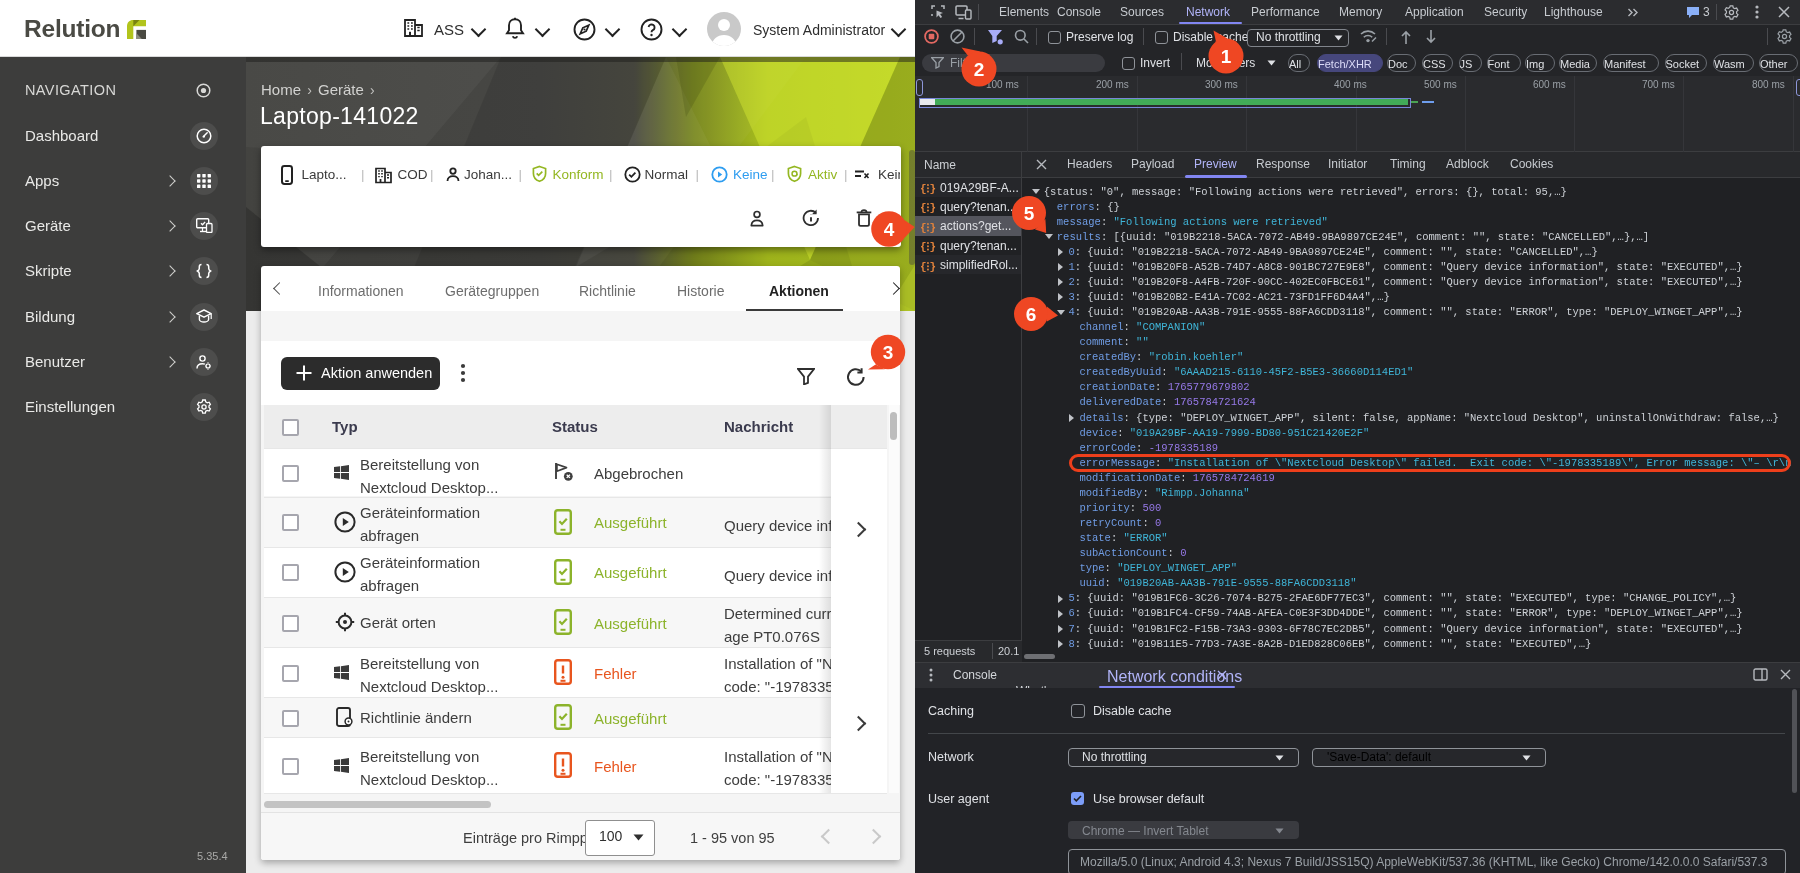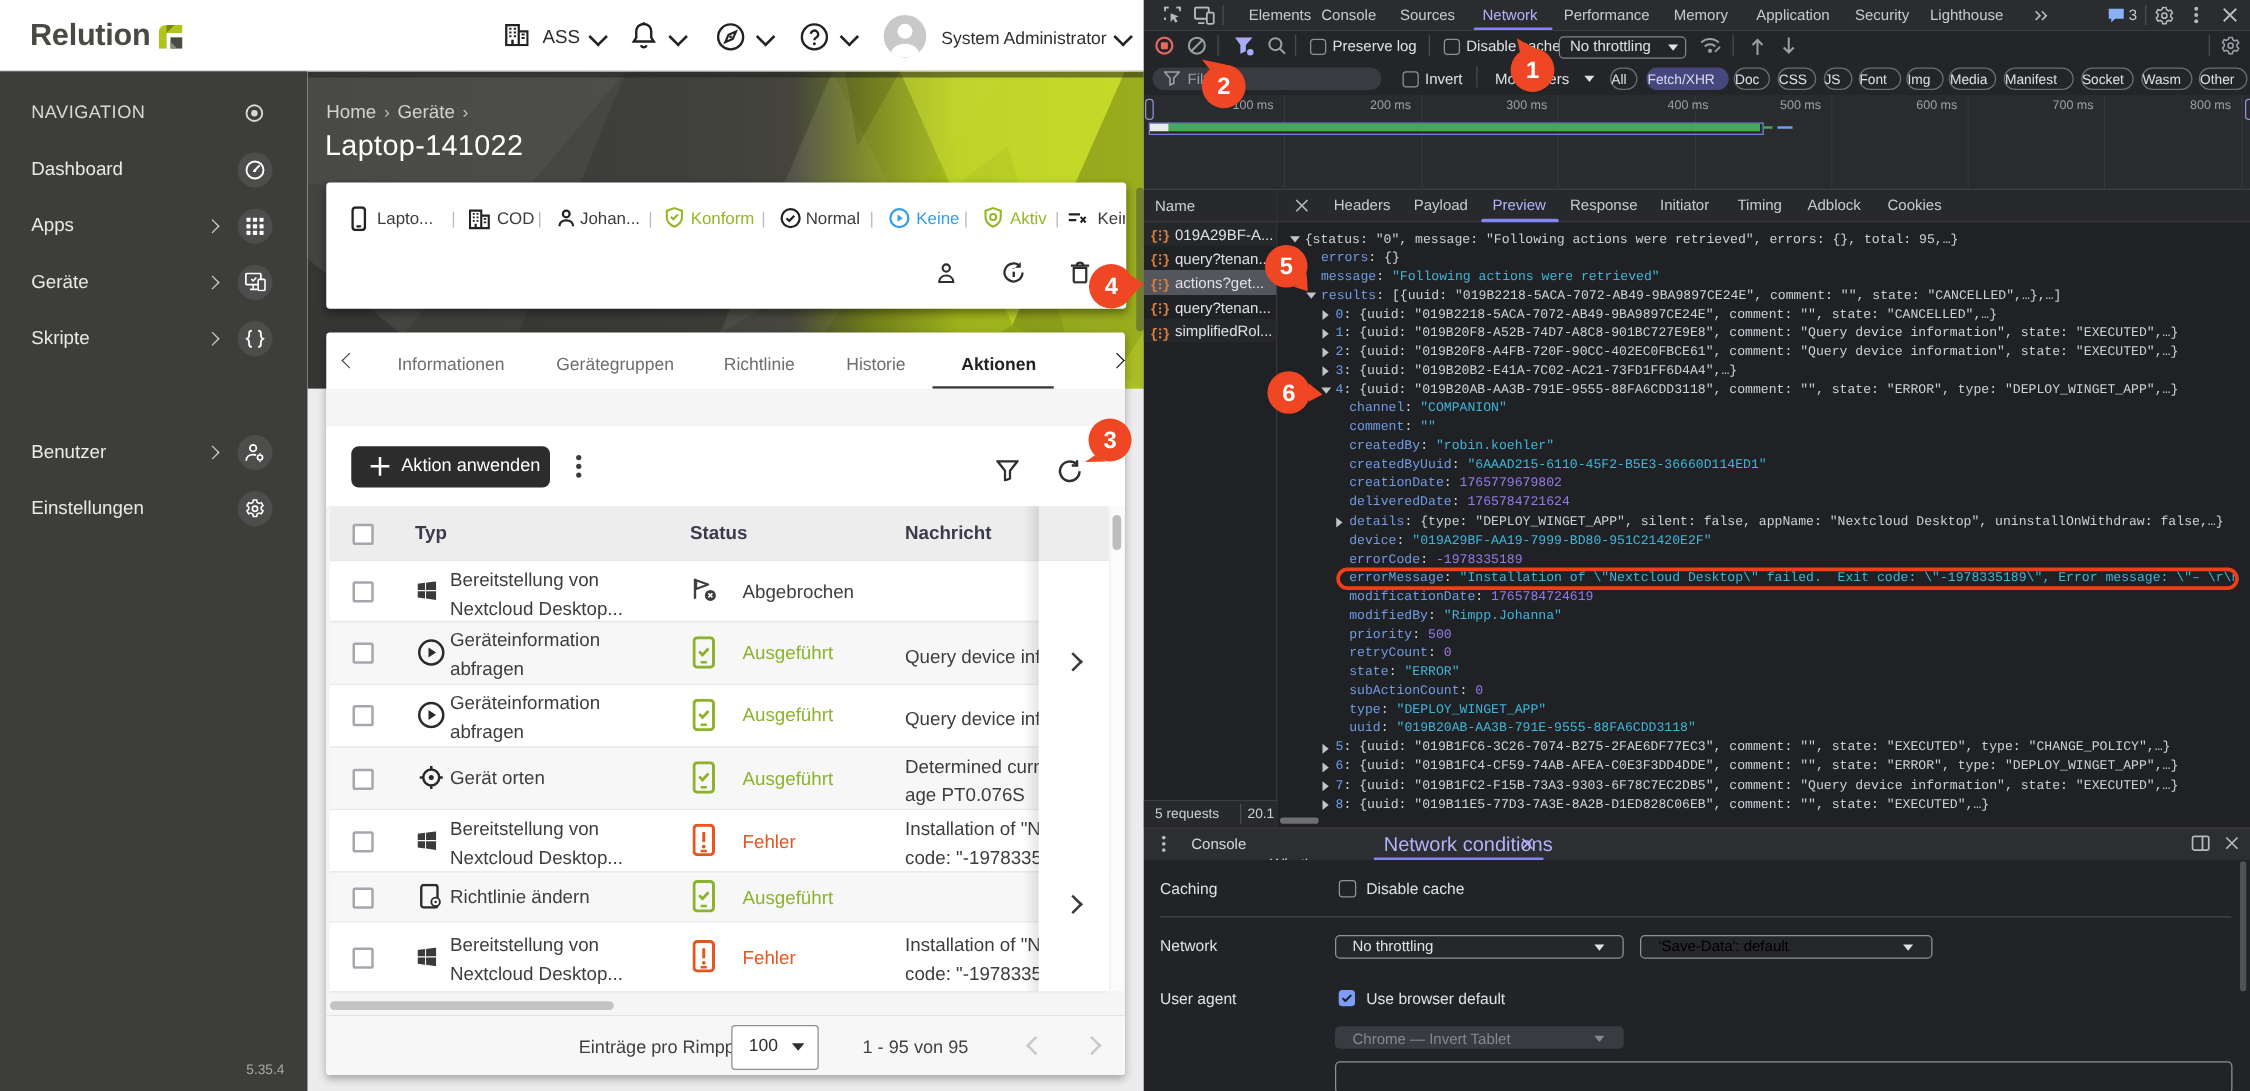--- a/index.html
+++ b/index.html
@@ -421,20 +421,31 @@
     </div>
 <div class="sbitem" style="top:256px;">
       <span class="abs" style="left:25px">Skripte</span>
       <span class="sbchev"></span>
   <span class="sbcircle">
         <svg style="margin:6px" width="16" height="16" viewBox="0 0 16 16">
           <path d="M5.5 1.5c-1.8 0-2.2 1-2.2 2.2v1.8c0 1-.5 1.7-1.8 2.5 1.3.8 1.8 1.5 1.8 2.5v1.8c0 1.2.4 2.2 2.2 2.2M10.5 1.5c1.8 0 2.2 1 2.2 2.2v1.8c0 1 .5 1.7 1.8 2.5-1.3.8-1.8 1.5-1.8 2.5v1.8c0 1.2-.4 2.2-2.2 2.2" fill="none" stroke="#fff" stroke-width="1.5"></path>
         </svg>
       </span>
     </div>
+<div class="sbitem" style="top:302px;">
+      <span class="abs" style="left:25px">Bildung</span>
+      <span class="sbchev"></span>
+  <span class="sbcircle">
+        <svg style="margin:6px" width="16" height="15" viewBox="0 0 16 15">
+          <path d="M8 1L0.8 4.6 8 8.2l7.2-3.6z" fill="none" stroke="#fff" stroke-width="1.4" stroke-linejoin="round"></path>
+          <path d="M3.4 6.8v3.6c0 1.3 2 2.6 4.6 2.6s4.6-1.3 4.6-2.6V6.8" fill="none" stroke="#fff" stroke-width="1.4"></path>
+          <path d="M15.2 5v5" stroke="#fff" stroke-width="1.2"></path>
+        </svg>
+      </span>
+    </div>
 <div class="sbitem" style="top:347px;">
       <span class="abs" style="left:25px">Benutzer</span>
       <span class="sbchev"></span>
   <span class="sbcircle">
         <svg style="margin:6px" width="16" height="16" viewBox="0 0 16 16">
           <circle cx="6.5" cy="4.5" r="2.6" fill="none" stroke="#fff" stroke-width="1.4"></circle>
           <path d="M1 14.5c0-3 2.3-4.8 5.5-4.8 1 0 1.6.1 2.4.4" fill="none" stroke="#fff" stroke-width="1.4"></path>
           <circle cx="12" cy="12" r="2" fill="none" stroke="#fff" stroke-width="1.2"></circle>
           <path d="M12 9.3v-1M12 15.7v-1M14.7 12h-1M10.3 12h-1M13.9 10.1l-.7.7M10.8 13.2l-.7.7M13.9 13.9l-.7-.7M10.8 10.8l-.7-.7" stroke="#fff" stroke-width="1.1"></path>
         </svg>
@@ -726,20 +737,21 @@
   <svg class="abs" style="left:158px;top:794.5px" width="9" height="7" viewBox="0 0 9 7">
         <path d="M1 3.5l2.3 2.3L8 1" fill="none" stroke="#202124" stroke-width="1.6"></path>
       </svg>
   <div class="abs" style="left:178px;top:791.5px;font-size:12.5px;color:#dfe1e5;">Use browser default</div>
   <div class="abs" style="left:152.5px;top:820.9px;width:231px;height:18.2px;background:#3a3b40;border-radius:4px;"></div>
   <div class="abs" style="left:167px;top:824px;font-size:12px;color:#84888f;">Chrome — Invert Tablet</div>
   <svg class="abs" style="left:360px;top:828px" width="9" height="6" viewBox="0 0 9 6">
         <path d="M0.5 0.5h8L4.5 5.5z" fill="#84888f"></path>
       </svg>
   <div class="abs" style="left:152.5px;top:848.5px;width:718px;height:26px;border:1px solid #8f9399;border-radius:4px;box-sizing:border-box;"></div>
+  <div class="abs" style="left:165px;top:854.5px;font-size:12px;color:#9aa0a6;white-space:nowrap;">Mozilla/5.0 (Linux; Android 4.3; Nexus 7 Build/JSS15Q) AppleWebKit/537.36 (KHTML, like Gecko) Chrome/142.0.0.0 Safari/537.3</div>
   <div class="abs" style="left:877px;top:689px;width:5px;height:104px;background:#515257;border-radius:2.5px;"></div>
 </div>
 
 <svg class="badge" style="left:1197.5px;top:27.5px" width="56" height="56" viewBox="0 0 56 56">
       <polygon points="15.5,2.5 29.5,10.6 18,13.7" fill="#ef4723"></polygon>
       <circle cx="28" cy="28" r="17.5" fill="#ef4723"></circle>
       <text x="28" y="34.5" text-anchor="middle" font-family="Liberation Sans,sans-serif" font-size="19" font-weight="600" fill="#fff">1</text>
     </svg>
 <svg class="badge" style="left:950.5px;top:40.5px" width="56" height="56" viewBox="0 0 56 56">
       <polygon points="10.5,6.5 29.5,10.6 16.8,14.6" fill="#ef4723"></polygon>

